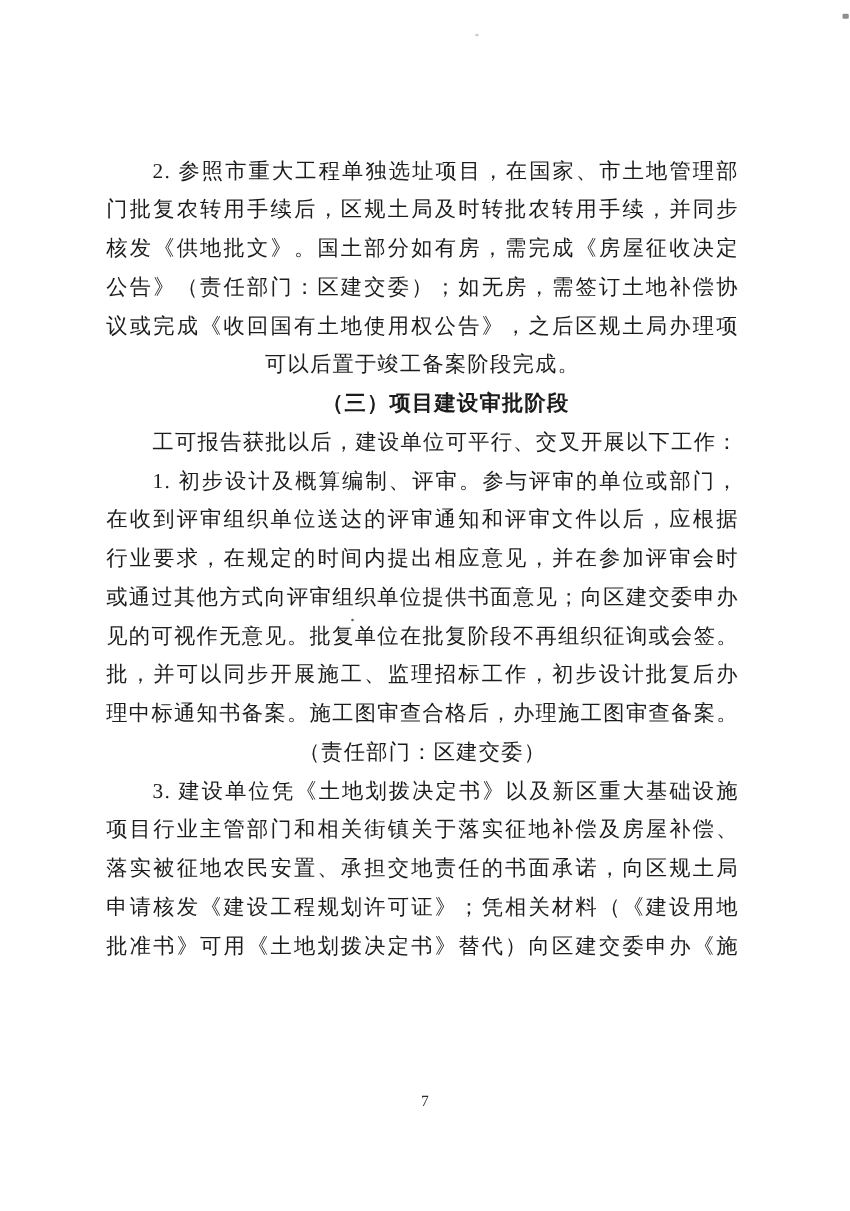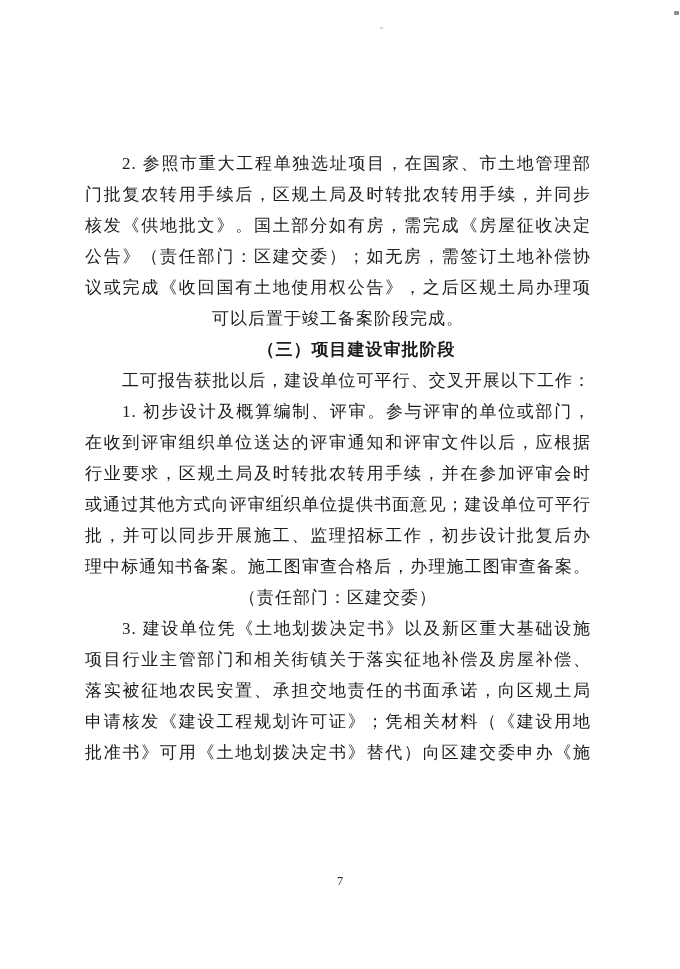--- a/index.html
+++ b/index.html
@@ -17,21 +17,20 @@
     color: #1c1c1c;
   }
   #doc-body {
     position: absolute;
     left: 85px;
     top: 121px;
     width: 506px;
     font-size: 17px;
     letter-spacing: 1px;
     color: #1c1c1c;
-    margin-top: 27px;
   }
   .line {
     height: 31px;
     line-height: 31px;
     white-space: nowrap;
     text-align: center;
   }
   .line.fill {
     text-align: justify;
     text-align-last: justify;
@@ -89,22 +88,23 @@
       <div class="line fill indent">2. 参照市重大工程单独选址项目，在国家、市土地管理部</div>
       <div class="line fill">门批复农转用手续后，区规土局及时转批农转用手续，并同步</div>
       <div class="line fill">核发《供地批文》。国土部分如有房，需完成《房屋征收决定</div>
       <div class="line fill">公告》（责任部门：区建交委）；如无房，需签订土地补偿协</div>
       <div class="line fill">议或完成《收回国有土地使用权公告》，之后区规土局办理项</div>
       <div class="line">可以后置于竣工备案阶段完成。</div>
       <div class="line indent heading">（三）项目建设审批阶段</div>
       <div class="line fill indent">工可报告获批以后，建设单位可平行、交叉开展以下工作：</div>
       <div class="line fill indent">1. 初步设计及概算编制、评审。参与评审的单位或部门，</div>
       <div class="line fill">在收到评审组织单位送达的评审通知和评审文件以后，应根据</div>
-      <div class="line fill">行业要求，区规土局及时转批农转用手续，并在参加评审会时</div>
-      <div class="line fill">或通过其他方式向评审组织单位提供书面意见；建设单位可平行</div>
+      <div class="line fill">行业要求，在规定的时间内提出相应意见，并在参加评审会时</div>
+      <div class="line fill">或通过其他方式向评审组织单位提供书面意见；向区建交委申办</div>
+      <div class="line fill">见的可视作无意见。批复单位在批复阶段不再组织征询或会签。</div>
       <div class="line fill">批，并可以同步开展施工、监理招标工作，初步设计批复后办</div>
       <div class="line fill">理中标通知书备案。施工图审查合格后，办理施工图审查备案。</div>
       <div class="line">（责任部门：区建交委）</div>
       <div class="line fill indent">3. 建设单位凭《土地划拨决定书》以及新区重大基础设施</div>
       <div class="line fill">项目行业主管部门和相关街镇关于落实征地补偿及房屋补偿、</div>
       <div class="line fill">落实被征地农民安置、承担交地责任的书面承诺，向区规土局</div>
       <div class="line fill">申请核发《建设工程规划许可证》；凭相关材料（《建设用地</div>
       <div class="line fill">批准书》可用《土地划拨决定书》替代）向区建交委申办《施</div>
     </div>
 

